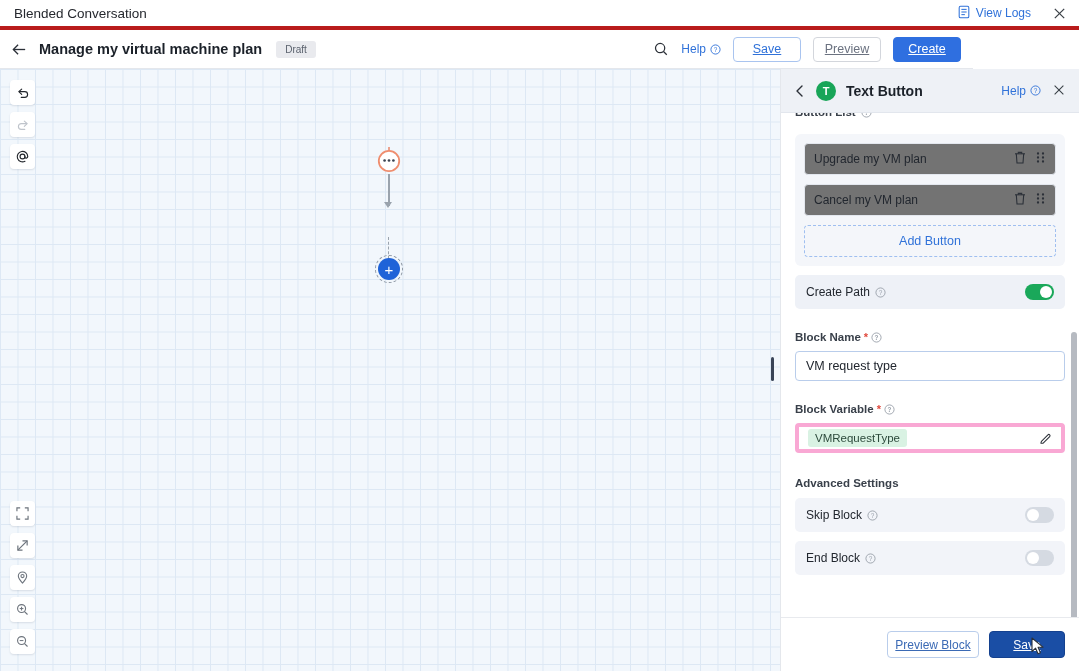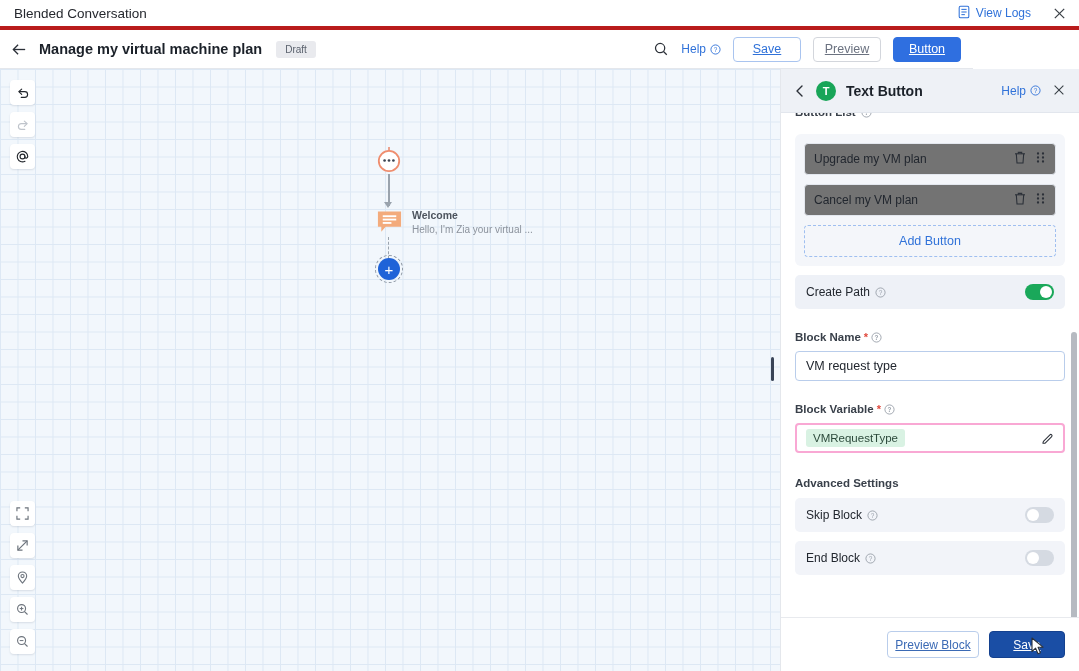--- a/index.html
+++ b/index.html
@@ -200,21 +200,21 @@
   }
   .req { color: #e0483c; font-size: 11px; }
   .text-input {
     margin-top: 8px; height: 30px; width: 100%;
     border: 1px solid #b9cdeb; border-radius: 4px;
     padding: 0 10px; font-size: 12.5px; color: #22272f;
     font-family: "Liberation Sans", sans-serif; background: #ffffff;
   }
   .var-box {
     margin-top: 8px; height: 30px; width: 100%;
-    border: 2px solid #f9a8d4; border-radius: 4px; background: #ffffff;
+    border: 4px solid #f9a8d4; border-radius: 4px; background: #ffffff;
     display: flex; align-items: center; padding: 0 9px;
   }
   .var-chip {
     background: #d9f2e3; color: #2c4a3b; font-size: 11.5px;
     padding: 3px 7px; border-radius: 3px;
   }
   .pencil { margin-left: auto; width: 13px; height: 13px; cursor: pointer; }
   .adv-title {
     margin-top: 24px; font-size: 11.5px; font-weight: bold; color: #39404a;
   }
@@ -300,21 +300,21 @@
         <span>Help</span>
         <span class="help-q">
           <svg width="11" height="11" viewBox="0 0 12 12">
             <circle cx="6" cy="6" r="5" fill="none" stroke="#3072d9" stroke-width="1"></circle>
             <text x="6" y="8.6" font-size="7" text-anchor="middle" fill="#3072d9" font-family="Liberation Sans">?</text>
           </svg>
         </span>
       </div>
       <button class="btn btn-save-top">Save</button>
       <button class="btn btn-preview-top">Preview</button>
-      <button class="btn btn-publish">Button</button>
+      <button class="btn btn-publish">Create</button>
     </div>
   </div>
 
   <div class="canvas">
 
     <div class="tool-col top">
       <div class="tool-btn">
         <svg width="14" height="14" viewBox="0 0 16 16">
           <path d="M4 6.5 H10 A3.2 3.2 0 0 1 10 13 H6" fill="none" stroke="#22262c" stroke-width="1.3" stroke-linecap="round"></path>
           <polyline points="6.5,3.5 3.2,6.5 6.5,9.5" fill="none" stroke="#22262c" stroke-width="1.3" stroke-linecap="round" stroke-linejoin="round"></polyline>
@@ -378,34 +378,20 @@
         <line x1="14" y1="1" x2="14" y2="5" stroke="#e8866a" stroke-width="1.5"></line>
         <circle cx="14" cy="15" r="10.2" fill="#ffffff" stroke="#ef8d6e" stroke-width="1.8"></circle>
         <circle cx="9.6" cy="14.5" r="1.35" fill="#3a4250"></circle>
         <circle cx="14" cy="14.5" r="1.35" fill="#3a4250"></circle>
         <circle cx="18.4" cy="14.5" r="1.35" fill="#3a4250"></circle>
       </svg>
     </div>
     <div class="conn-line"></div>
     <div class="conn-arrow"></div>
 
-    <div class="node-msg">
-      <span class="msg-icon-wrap">
-        <svg width="27" height="27" viewBox="0 0 28 28">
-          <path d="M2 3.5 H26 V19.5 H10 L5.5 24.5 V19.5 H2 Z" fill="#f3ab7c"></path>
-          <line x1="7" y1="8.5" x2="21" y2="8.5" stroke="#ffffff" stroke-width="1.9"></line>
-          <line x1="7" y1="12" x2="21" y2="12" stroke="#ffffff" stroke-width="1.9"></line>
-          <line x1="7" y1="15.5" x2="16" y2="15.5" stroke="#ffffff" stroke-width="1.9"></line>
-        </svg>
-      </span>
-      <div class="msg-text">
-        <div class="msg-title">Welcome</div>
-        <div class="msg-sub">Hello, I'm Zia your virtual ...</div>
-      </div>
-    </div>
 
     <div class="conn-dash"></div>
     <div class="node-add-ring"></div>
     <div class="node-add">+</div>
 
     <div class="resize-handle"></div>
   </div>
 
   <div class="panel">
 

